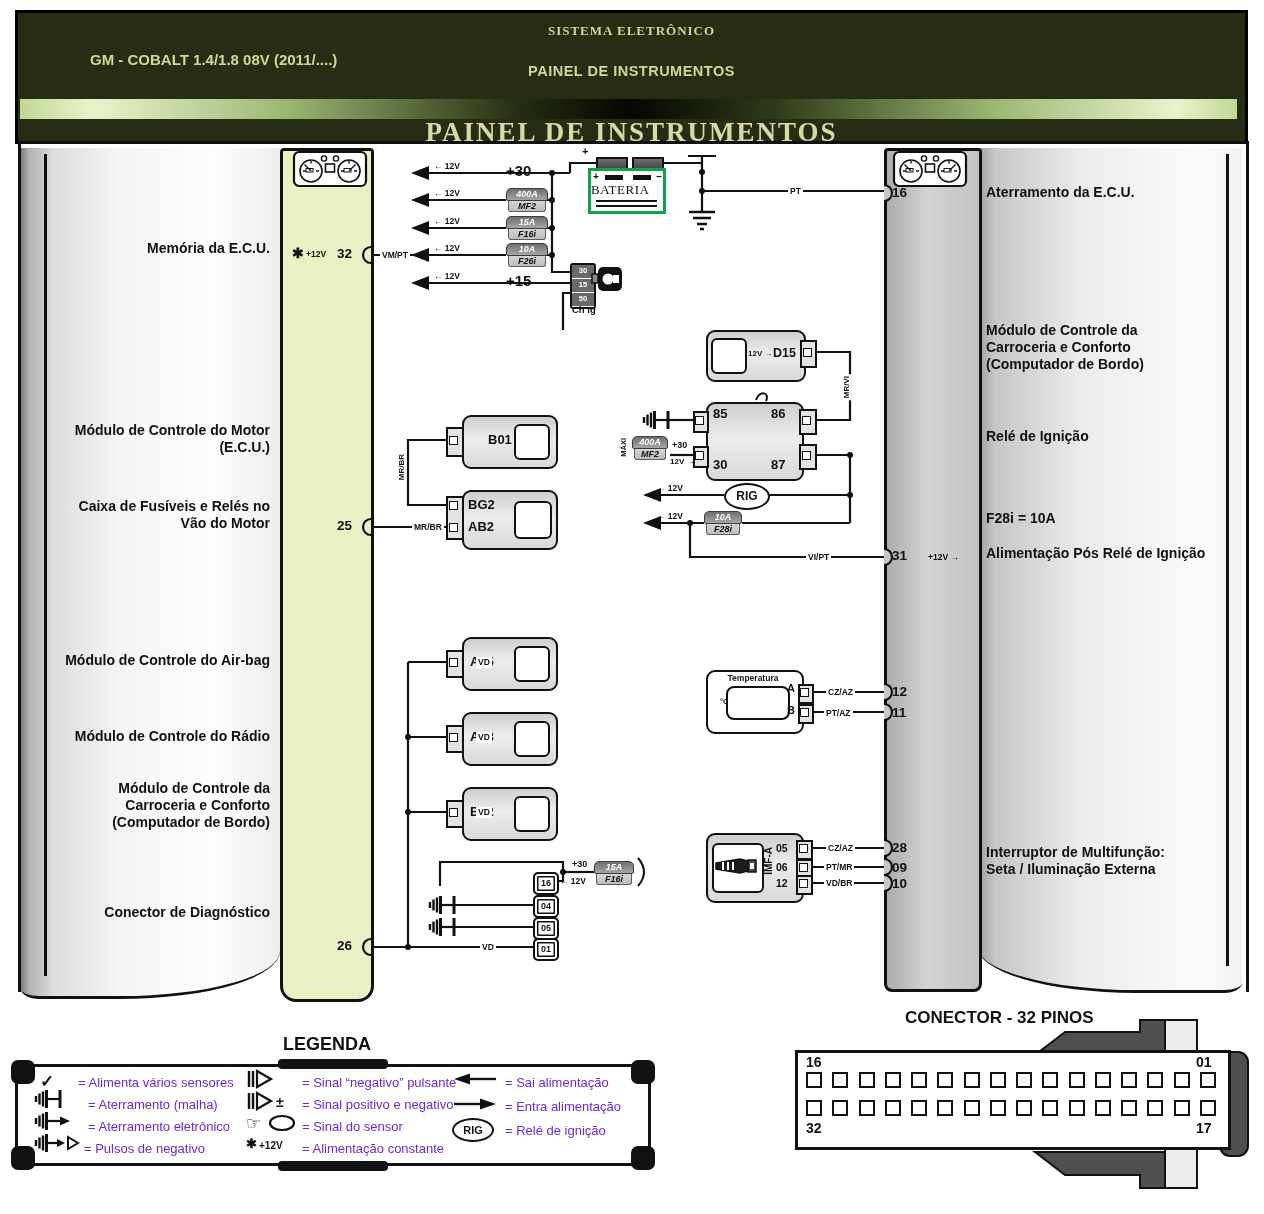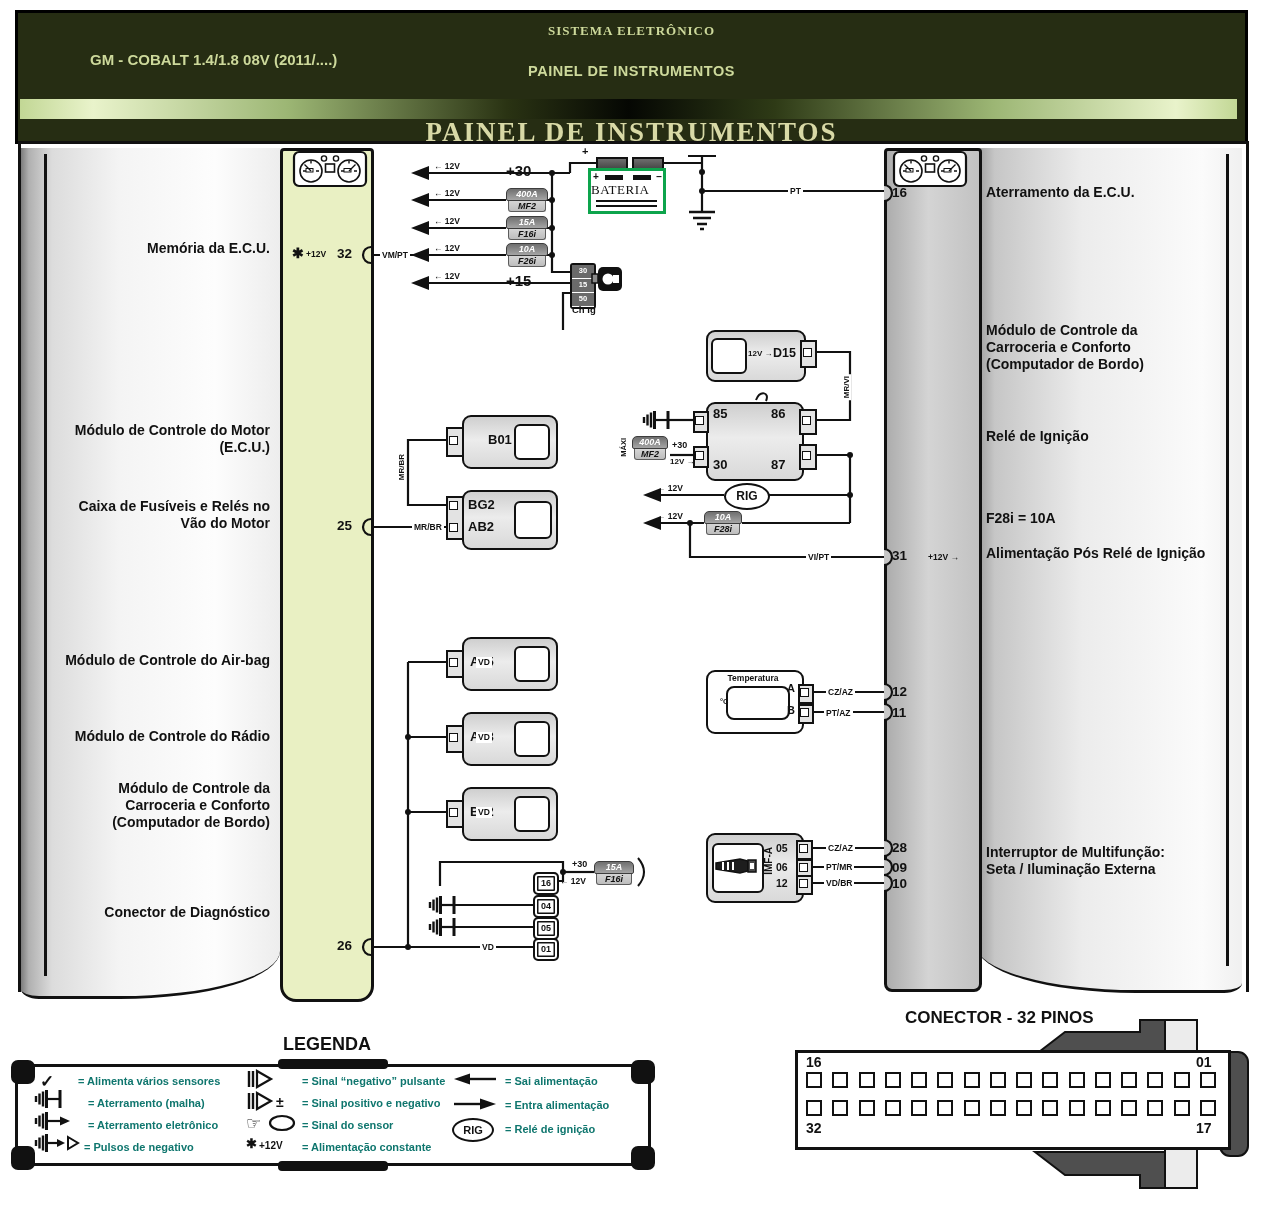--- a/index.html
+++ b/index.html
@@ -58,21 +58,21 @@
   .rig{position:absolute;border:2.5px solid #111;border-radius:50%;background:#fff;font-weight:bold;
        font-size:12px;text-align:center;}
   .diag-pin{position:absolute;width:22px;height:19px;border:2px solid #111;border-radius:5px;background:#fff;
             box-shadow:inset 0 0 0 2px #fff,inset 0 0 0 3.5px #111;
             font-weight:bold;font-size:9px;text-align:center;line-height:19px;}
   .ign-cells{left:570px;top:263px;width:22px;height:42px;border:2px solid #111;border-radius:3px;background:#e8e8e8;
              display:flex;flex-direction:column;}
   .ign-cells span{flex:1;background:#6a6a6a;color:#fff;font-size:7.5px;font-weight:bold;text-align:center;
              line-height:12px;border-bottom:1px solid #fff;}
   
-  .leg-t{position:absolute;font-weight:bold;font-size:11px;line-height:1.05;color:#0f766e;}
+  .leg-t{position:absolute;font-weight:normal;font-size:13px;line-height:1.05;color:#6d28d9;}
   #leg-frame{left:15px;top:1064px;width:630px;height:96px;border:3px solid #111;border-radius:12px;background:#fff;}
   .leg-corner{position:absolute;width:24px;height:24px;background:#111;border-radius:7px;}
   .leg-tab{position:absolute;width:110px;height:10px;background:#111;border-radius:4px;}
   
   .pin-row{position:absolute;left:806px;width:410px;display:flex;justify-content:space-between;}
   .pin-sq{width:16px;height:16px;border:2.5px solid #111;background:#fff;box-sizing:border-box;}
   .c32-num{position:absolute;font-weight:bold;font-size:14px;color:#111;}
   svg{overflow:visible;}
 </style>
 </head>

